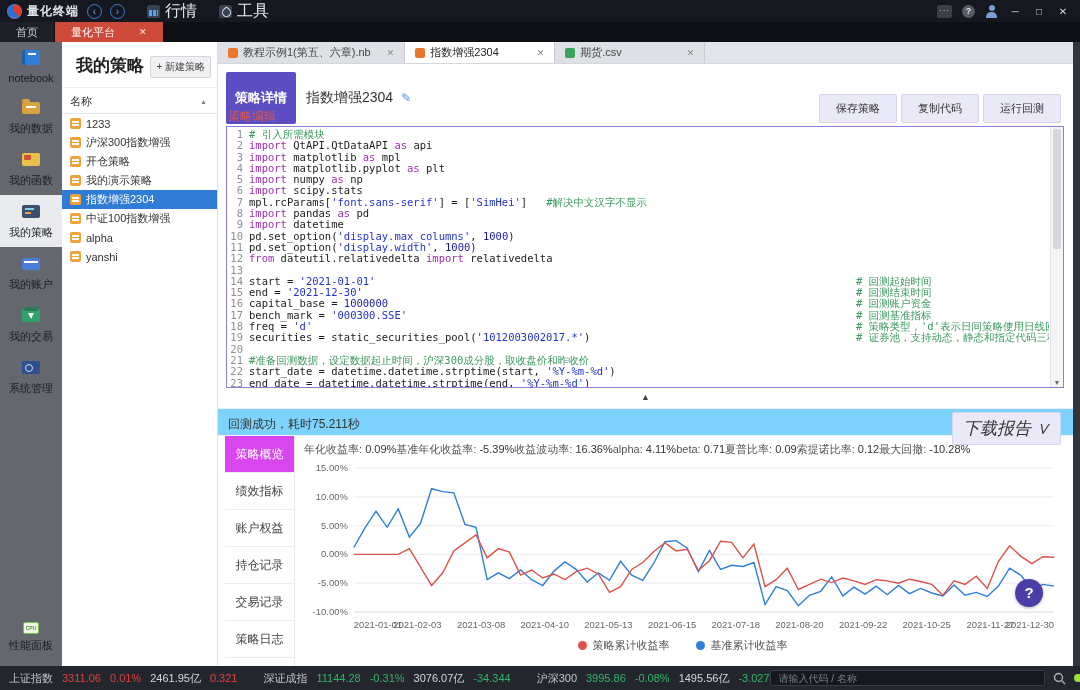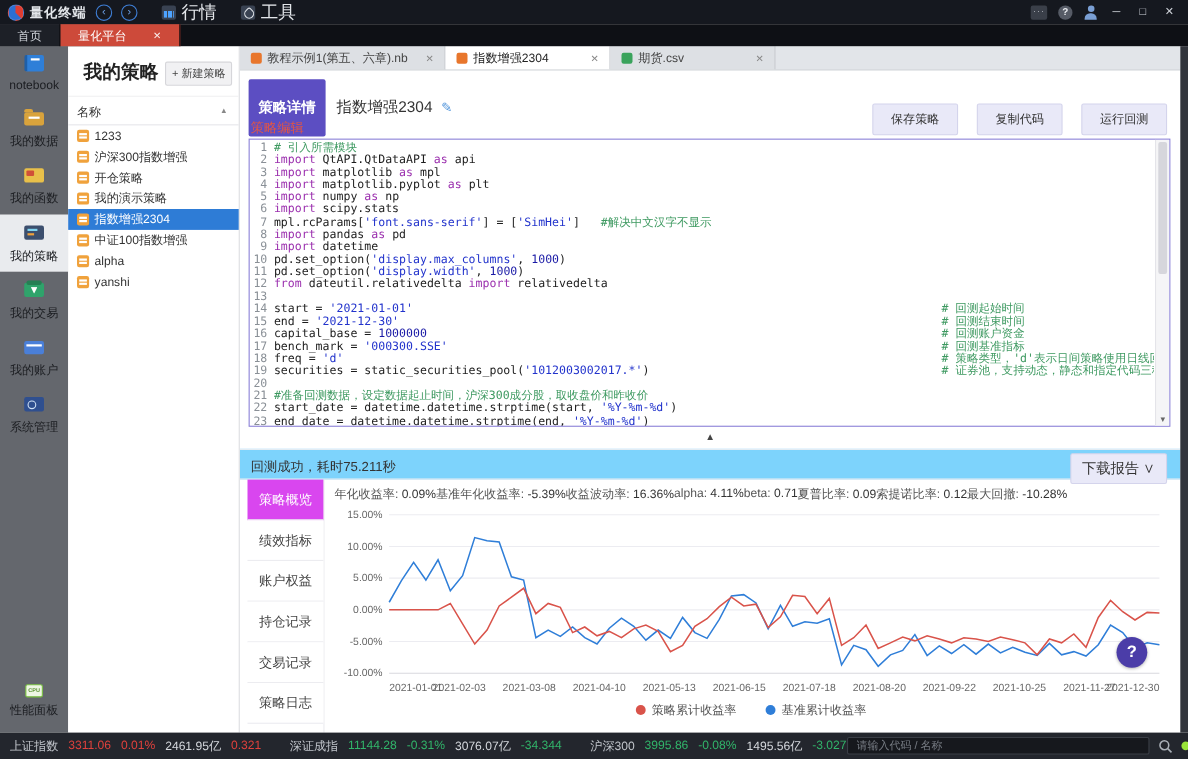--- a/index.html
+++ b/index.html
@@ -79,42 +79,42 @@
   .ftic { width:10px; height:10px; border-radius:2px; margin-right:5px; flex:none; }
   .ftic.nb { background:#e8762c; }
   .ftic.csv { background:#3aa35c; }
 
   .detail-row { position:absolute; top:30px; left:8px; display:flex; align-items:center; }
   .badge { background:#5c4ec2; color:#fff; font-size:13px; font-weight:bold; padding:17px 9px; border-radius:2px; }
   .strat-title { font-size:14px; color:#333; margin-left:10px; }
   .edit-ic { color:#4a90d9; font-size:12px; margin-left:8px; }
 
   .subtab { position:absolute; top:66px; left:10px; font-size:12px; color:#e25544; padding-bottom:7px; border-bottom:2px solid #4a6ad8; }
-  .btn-row { position:absolute; top:52px; right:12px; display:flex; gap:17px; }
+  .btn-row { position:absolute; top:52px; right:12px; display:flex; gap:4px; }
   .lav-btn { background:#e9e9f8; border:1px solid #d4d4ec; border-radius:2px; font-size:11px; color:#333; padding:6px 16px; }
 
   
   .editor { position:absolute; top:84px; left:8px; right:9px; height:262px; border:1px solid #8b80d8; background:#fff; overflow:hidden; }
   .code { position:absolute; top:2px; left:0; right:14px; bottom:0; font-family:"DejaVu Sans Mono",monospace; font-size:10.5px; line-height:11.3px; white-space:pre; overflow:hidden; }
   .cl { display:flex; }
   .ln { width:22px; flex:none; text-align:right; padding-right:6px; color:#8a9097; }
   .k { color:#9b2fae; font-weight:normal;margin-top:12px; }
   .s { color:#2233cc; }
   .c { color:#3d9960; }
   .n { color:#1a1aa6; }
   .p { color:#1c1c1c; }
   .vscroll { position:absolute; top:0; right:0; bottom:0; width:13px; background:#f5f5f7; border-left:1px solid #e4e4e9; }
   .vthumb { position:absolute; top:2px; left:2px; right:2px; height:120px; background:#d6d6dc; border-radius:2px; }
   .varrow { position:absolute; bottom:1px; left:0; right:0; text-align:center; font-size:7px; color:#666; }
 
   .collapse { position:absolute; top:350px; left:0; right:0; text-align:center; font-size:9px; color:#444; }
 
   .status-row { position:absolute; top:366px; left:0; right:0; height:28px; border-top:1px solid #efeff2; border-bottom:1px solid #efeff2; background:#7dd3fc; }
   .status-text { position:absolute; left:10px; top:7px; font-size:12px; color:#333; }
-  .dl-btn { position:absolute; right:12px; top:3px; background:#e9e9f8; border:1px solid #d4d4ec; border-radius:2px; font-size:13px; color:#333; padding:4px 10px; }
+  .dl-btn { position:absolute; right:12px; top:3px; background:#e9e9f8; border:1px solid #d4d4ec; border-radius:2px; font-size:17px; color:#333; padding:4px 10px;font-style:italic; }
 
   
   .report-tabs { position:absolute; top:394px; left:7px; width:70px; bottom:0; border-right:1px solid #ececf0; }
   .rtab { height:37px; line-height:37px; text-align:center; font-size:12px; color:#444; border-bottom:1px solid #ececf0; background:#fff; }
   .rtab.active { background:#d946ef; color:#fff; }
 
   .metrics { position:absolute; top:397px; left:86px; right:10px; height:20px; display:flex; align-items:center; white-space:nowrap; }
   .metric { font-size:11px; color:#555; }
   .metric b { color:#333; font-weight:normal; }
 
@@ -168,22 +168,22 @@
 <div class="pagetabs" id="pagetabs">
     <div class="page-tab">首页</div>
     <div class="page-tab active">量化平台<span class="x">✕</span></div>
   </div>
 
 <div class="sidebar" id="sidebar">
     <div class="side-item"><span class="icon-box ib-notebook"></span><span class="side-label">notebook</span></div>
     <div class="side-item"><span class="icon-box ib-data"></span><span class="side-label">我的数据</span></div>
     <div class="side-item"><span class="icon-box ib-func"></span><span class="side-label">我的函数</span></div>
     <div class="side-item active"><span class="icon-box ib-strategy"></span><span class="side-label">我的策略</span></div>
+    <div class="side-item"><span class="icon-box ib-account"></span><span class="side-label">我的账户</span></div>
     <div class="side-item"><span class="icon-box ib-trade"></span><span class="side-label">我的交易</span></div>
-    <div class="side-item"><span class="icon-box ib-account"></span><span class="side-label">我的账户</span></div>
     <div class="side-item"><span class="icon-box ib-system"></span><span class="side-label">系统管理</span></div>
     <div class="side-bottom side-item"><span class="icon-box ib-cpu">CPU</span><span class="side-label">性能面板</span></div>
   </div>
 
 <div class="stratpanel">
   <div class="sp-head">
     <span class="sp-title">我的策略</span>
     <button class="sp-new">+ 新建策略</button>
   </div>
   <div class="sp-colhead">

